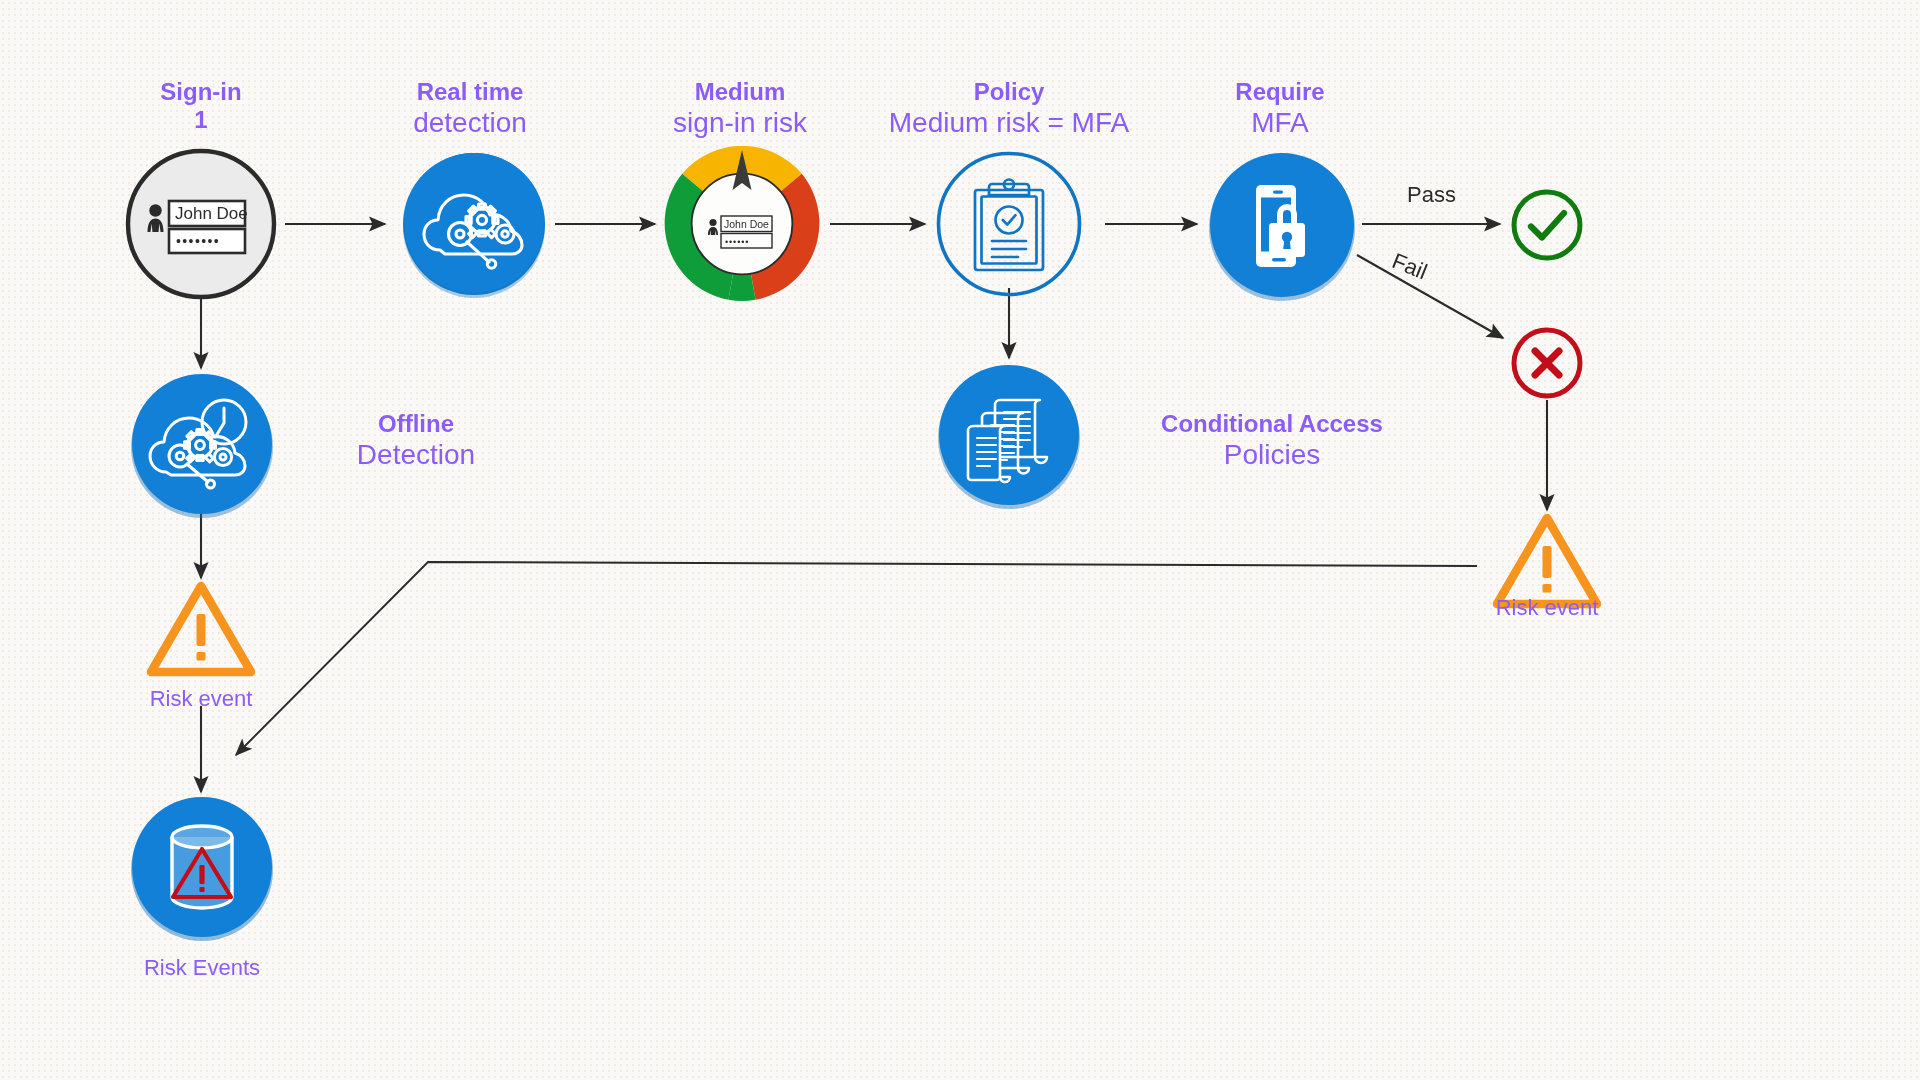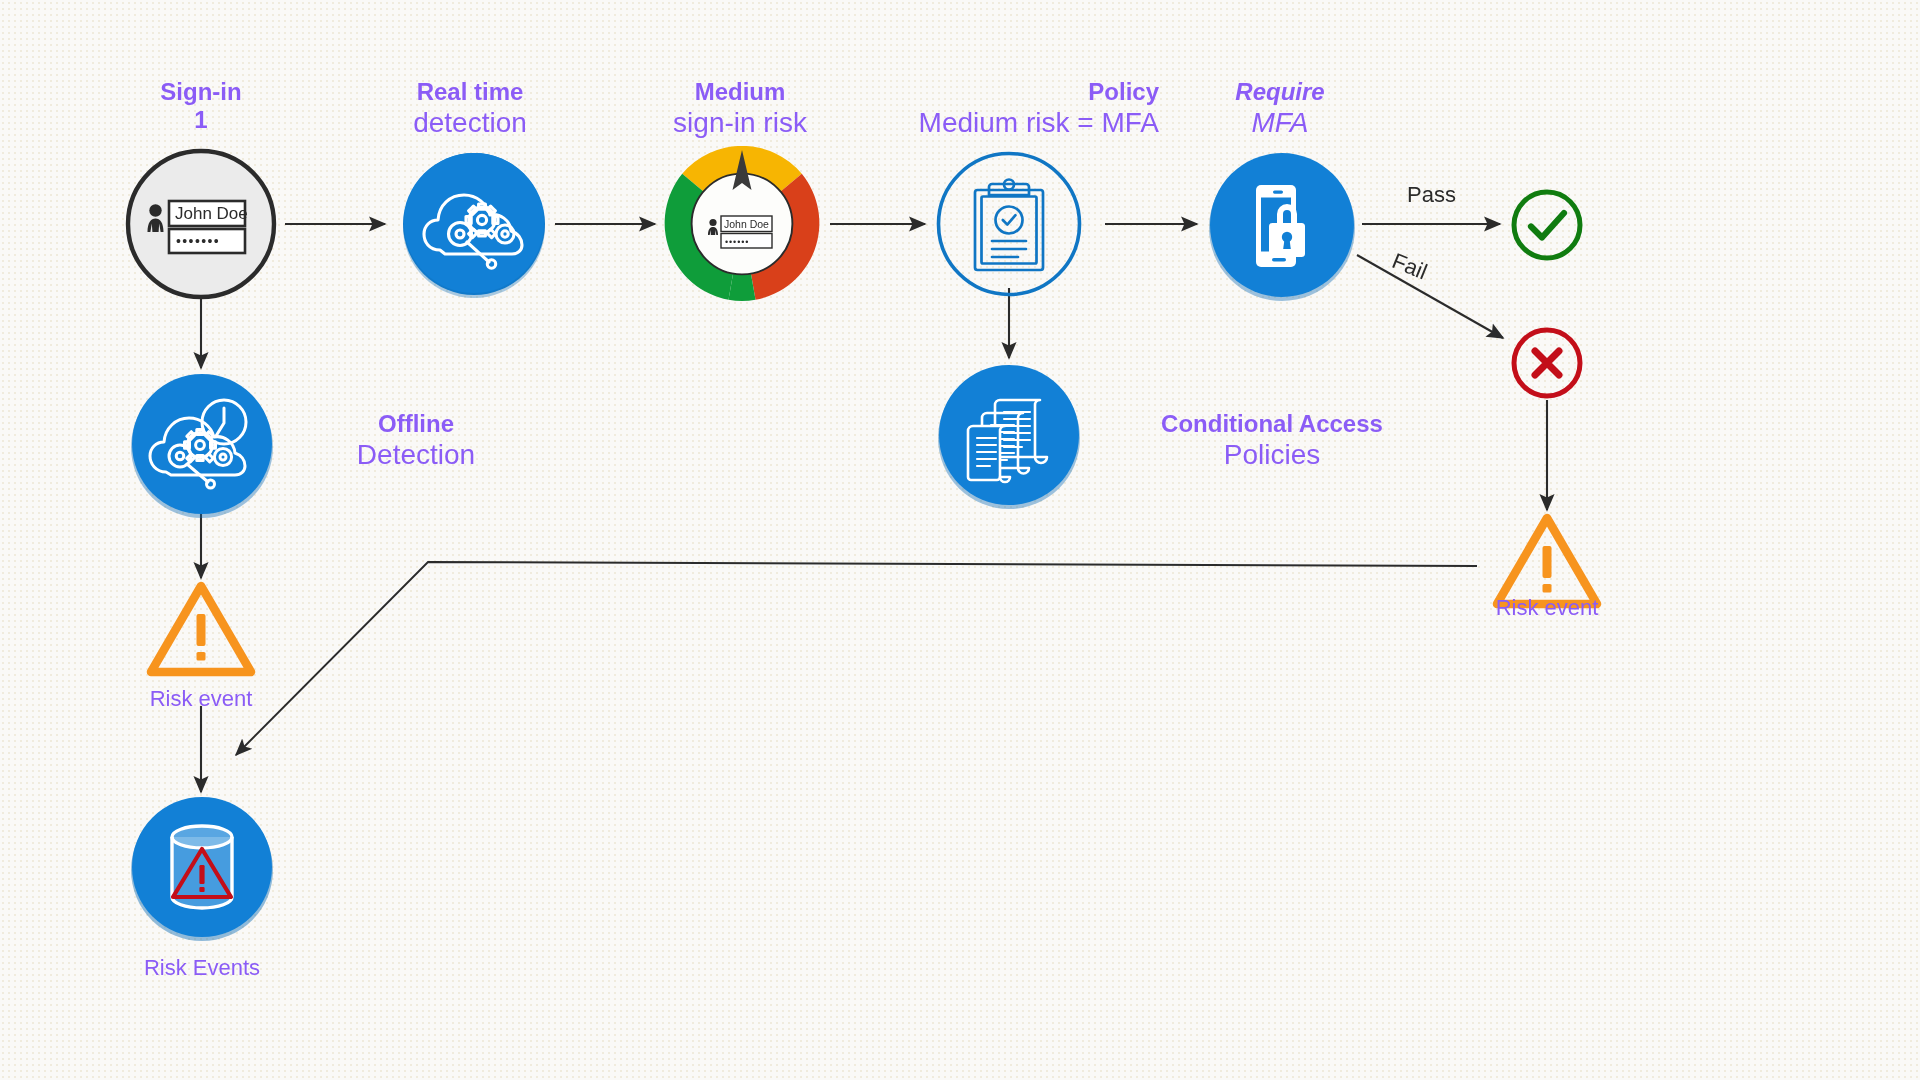--- a/index.html
+++ b/index.html
@@ -157,42 +157,42 @@
           <path d="M44,89 C44,83.5 46,81 49,81 C52,81 54,83.5 54,89 L52.3,89 L51.5,84 L51.2,89 L46.8,89 L46.5,84 L45.7,89 Z"></path>
         </g>
         <rect x="57" y="70" width="51" height="15.5" fill="#ffffff" stroke="#2b2b2b" stroke-width="1.4"></rect>
         <text x="60" y="81.5" font-family="Liberation Sans, sans-serif" font-size="10.5" fill="#2b2b2b">John Doe</text>
         <rect x="57" y="87.5" width="51" height="14.5" fill="#ffffff" stroke="#2b2b2b" stroke-width="1.4"></rect>
         <text x="61" y="98.5" font-family="Liberation Sans, sans-serif" font-size="9" letter-spacing="0.9" fill="#2b2b2b">••••••</text>
       </g>
     </svg>
   </div>
 
-  <div class="caption" style="left:859px;top:78px;width:300px;text-align:right;">
+  <div class="caption" style="left:859px;top:78px;width:300px;">
     <div class="cap-bold">Policy</div>
     <div class="cap-reg">Medium risk = MFA</div>
   </div>
   <div class="node" style="left:935px;top:150px;">
     <svg width="148" height="148" viewBox="0 0 148 148">
       <circle cx="74" cy="74" r="70.5" fill="none" stroke="#1076c4" stroke-width="3.6"></circle>
       <g fill="none" stroke="#1076c4" stroke-width="2.7" stroke-linejoin="round" stroke-linecap="round">
         <rect x="40" y="40" width="68" height="80" rx="2.5"></rect>
         <rect x="46.5" y="46.5" width="55" height="67" rx="1.5"></rect>
         <path d="M57,34 h34 a3,3 0 0 1 3,3 v8 h-40 v-8 a3,3 0 0 1 3,-3 Z"></path>
         <circle cx="74" cy="34.5" r="5"></circle>
         <circle cx="74" cy="70" r="13.5"></circle>
         <path d="M67.8,70 l4.5,4.6 l8.2,-9.4"></path>
         <line x1="57" y1="91" x2="91" y2="91"></line>
         <line x1="57" y1="99" x2="91" y2="99"></line>
         <line x1="57" y1="107" x2="83" y2="107"></line>
       </g>
     </svg>
   </div>
 
-  <div class="caption" style="left:1180px;top:78px;width:200px;font-style:italic;">
+  <div class="caption" style="left:1180px;top:78px;width:200px;">
     <div class="cap-bold">Require</div>
     <div class="cap-reg">MFA</div>
   </div>
   <div class="node" style="left:1206px;top:150px;">
     <svg width="152" height="152" viewBox="0 0 152 152">
       <circle cx="76" cy="78" r="73" fill="#0f6cb4" opacity=".4"></circle>
       <circle cx="76" cy="75" r="72" fill="#1280d6"></circle>
       <g fill="#ffffff">
         <rect x="50" y="35" width="40" height="82" rx="5"></rect>
         <rect x="67" y="40.5" width="10" height="3.2" rx="1.6" fill="#1280d6"></rect>

